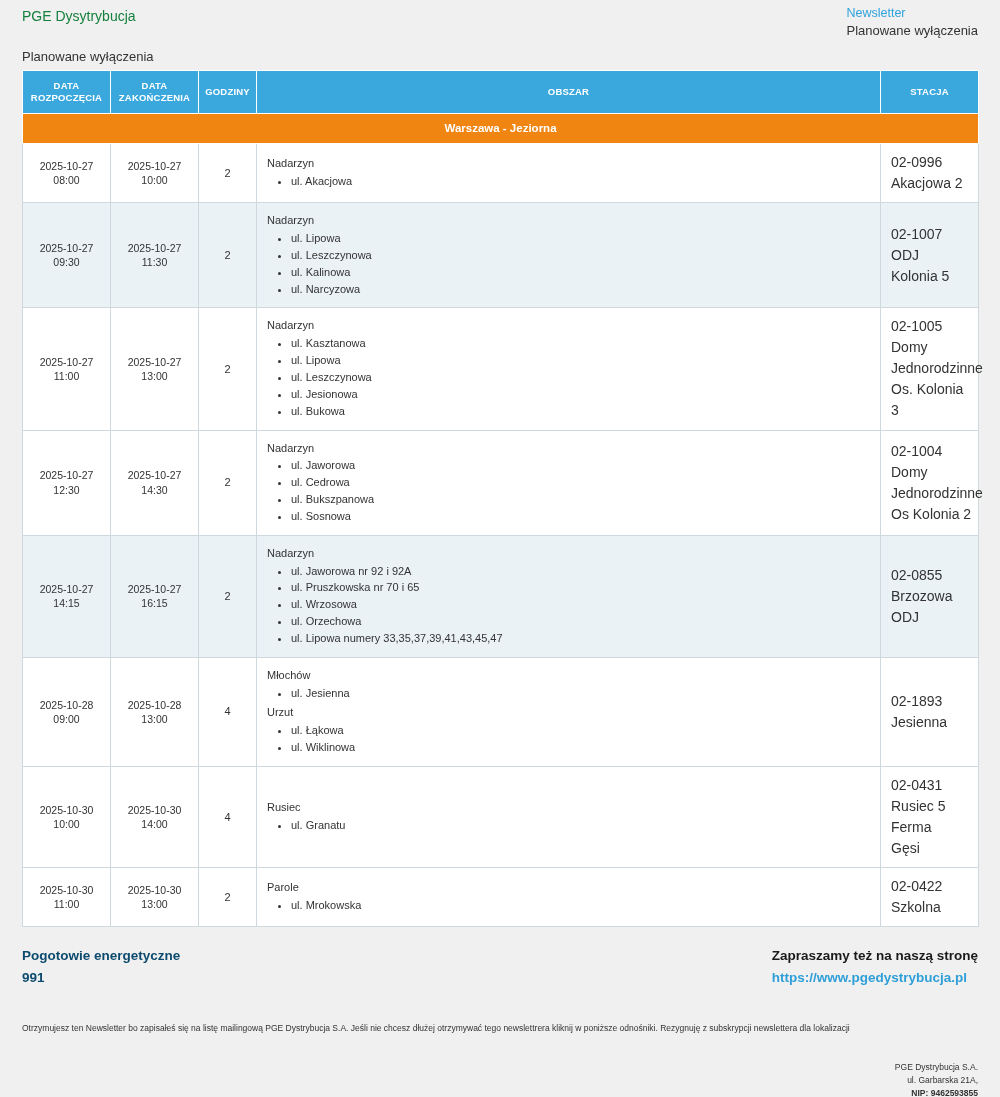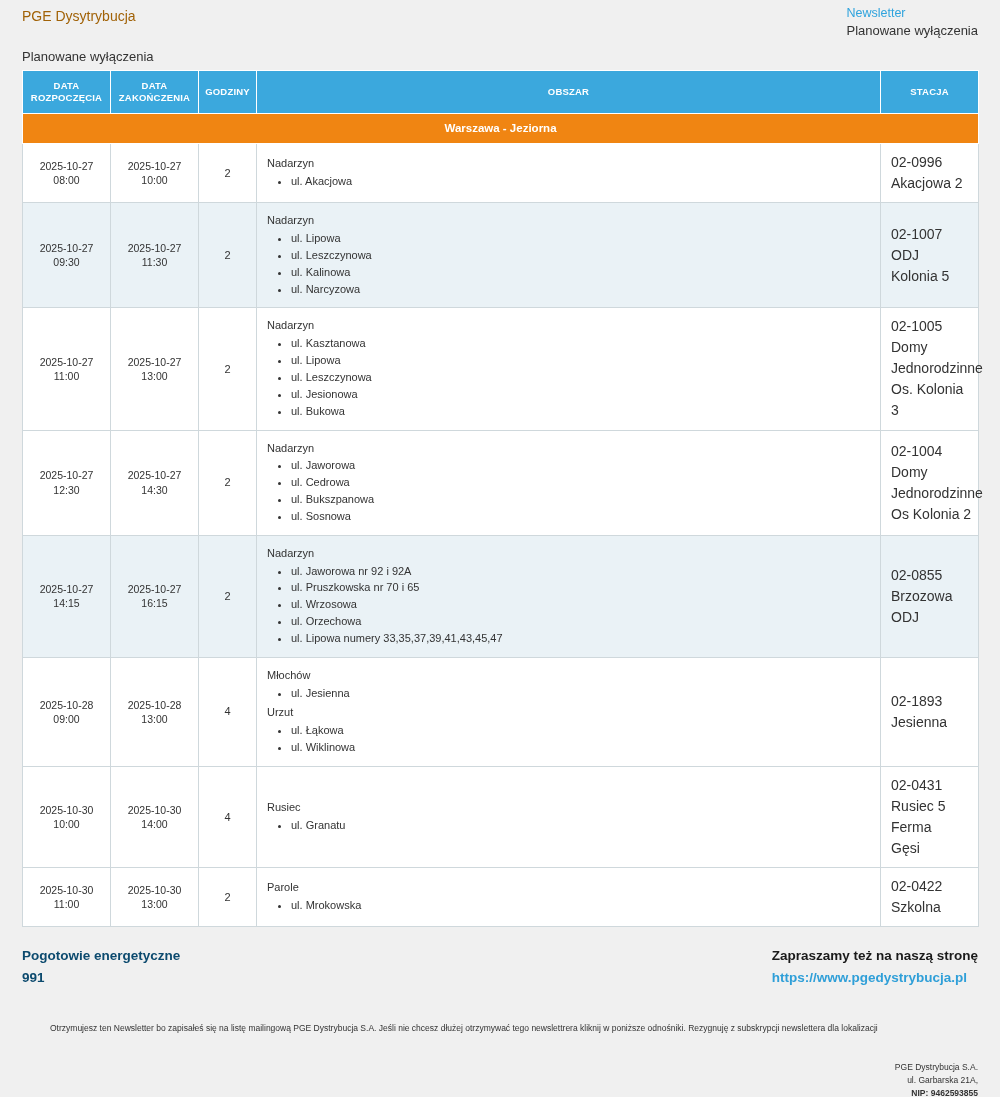--- a/index.html
+++ b/index.html
@@ -23,21 +23,21 @@
   
   .masthead {
     display: flex;
     justify-content: space-between;
     align-items: flex-start;
     padding: 4px 22px 0 22px;
     box-sizing: border-box;
   }
   .brand {
     font-size: 14px;
-    color: #a16207;
+    color: #15803d;
     padding-top: 4px;
   }
   .masthead-right {
     line-height: 1.45;
   }
   .newsletter-link {
     color: #2fa3dd;
     font-size: 12.5px;
     text-decoration: none;
     display: block;
@@ -159,21 +159,20 @@
     color: #2f9fd8;
     text-decoration: none;
     font-weight: bold;
   }
   .disclaimer {
     padding: 34px 32px 0 22px;
     font-size: 8.5px;
     color: #333;
     line-height: 1.5;
     box-sizing: border-box;
-    margin-left: 28px;
   }
   .company {
     padding: 26px 22px 14px 22px;
     text-align: right;
     font-size: 8.5px;
     color: #333;
     line-height: 1.55;
     box-sizing: border-box;
   }
   .company .bold { font-weight: bold; }

